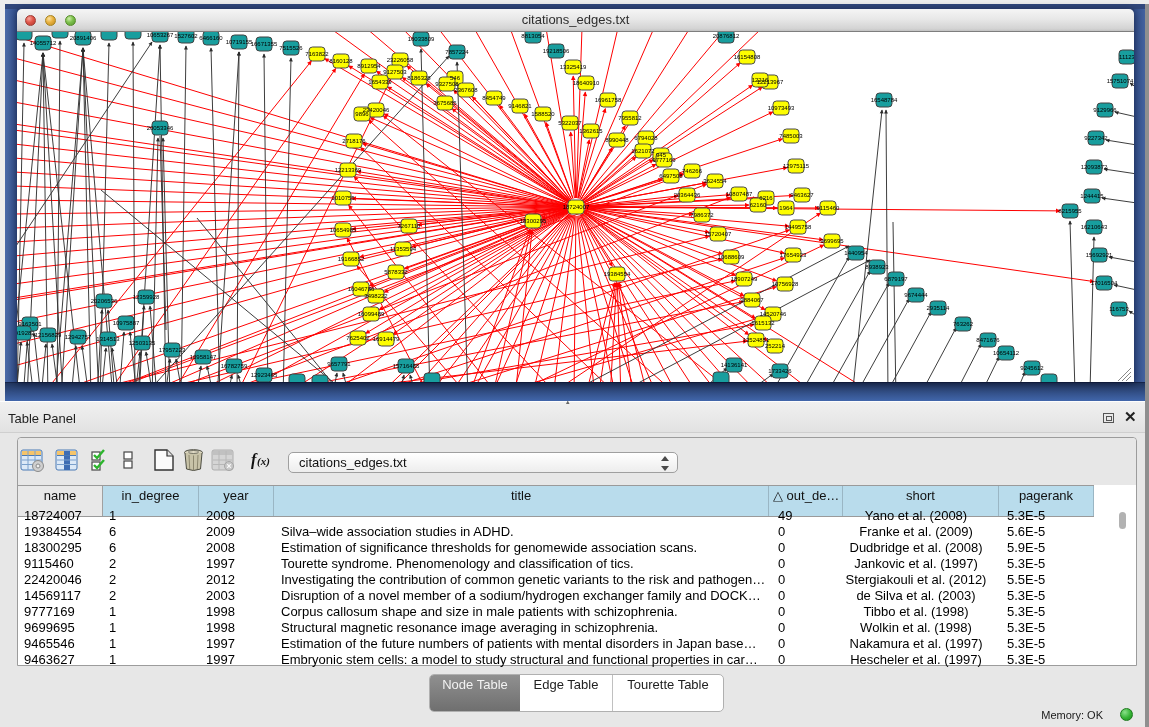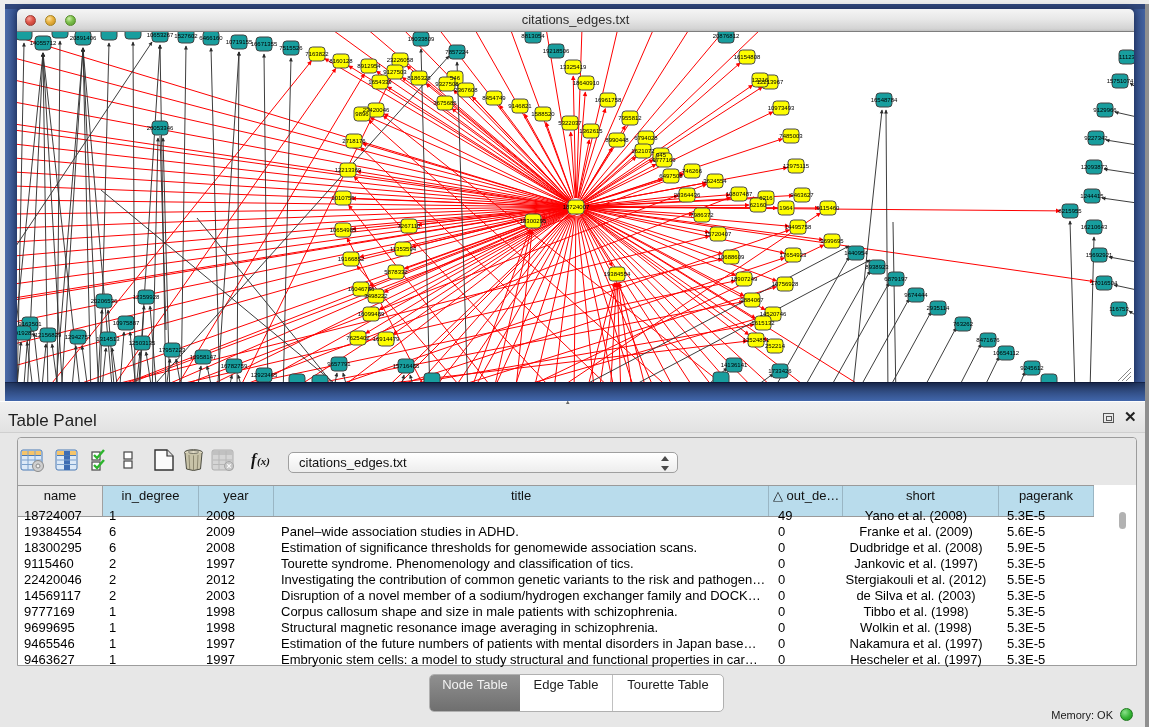--- a/index.html
+++ b/index.html
@@ -22,21 +22,21 @@
 .tl { position:absolute; top:6px; width:11px; height:11px; border-radius:50%; }
 #tl1 { left:8px; background:radial-gradient(circle at 35% 30%, #f7a49b 0%, #e0564a 45%, #b33a30 100%); border:0.5px solid #a03b33;}
 #tl2 { left:28px; background:radial-gradient(circle at 35% 30%, #fbe3a0 0%, #e8b03e 45%, #bd8a22 100%); border:0.5px solid #a8841f;}
 #tl3 { left:48px; background:radial-gradient(circle at 35% 30%, #cdeea8 0%, #7cc04c 45%, #55952e 100%); border:0.5px solid #568c2a;}
 
 #panel { position:absolute; left:0px; top:401px; width:1145px; height:326px;
   background:#e7e7e7; }
 #phead { position:absolute; left:0; top:0; width:100%; height:32px;
   background:linear-gradient(#f0f0f0,#e2e2e2); border-bottom:1px solid #cfcfcf;
   border-top:1px solid #fdfdfd; }
-#phead .t { position:absolute; left:8px; top:9px; font-size:17px; color:#1f1f1f; }
+#phead .t { position:absolute; left:8px; top:9px; font-size:13px; color:#1f1f1f; }
 #phead .float { position:absolute; left:1103px; top:11px; width:11px; height:10px;
   border:1.5px solid #555; }
 #phead .float:before { content:""; position:absolute; left:2px; top:2px; width:4px; height:3px; border:1px solid #555; }
 #phead .x { position:absolute; left:1124px; top:6px; font-size:15px; font-weight:bold; color:#222; }
 #tbox { position:absolute; left:17px; top:36px; width:1120px; height:229px;
   background:#fff; border:1px solid #9c9c9c; border-radius:4px 4px 0 0; }
 #toolrow { position:absolute; left:0; top:0; width:100%; height:47px;
   background:#e7e7e7; border-bottom:0px; border-radius:4px 4px 0 0; }
 #thdr { position:absolute; left:0px; top:47px; width:1076px; height:32px;
   border-top:1px solid #9a9a9a; border-bottom:1px solid #9a9a9a; display:flex; font-size:13px; color:#111; }
@@ -56,21 +56,21 @@
 #vthumb { position:absolute; left:0; top:2px; width:7px; height:17px; background:#b2b2b2; border-radius:3.5px; }
 #tabs { position:absolute; left:429px; top:273px; width:295px; height:38px;
   background:#fff; border:1px solid #b0b0b0; border-radius:5px; display:flex;
   font-size:13px; color:#222; }
 #tabs span { display:block; text-align:center; padding-top:2px; height:100%; }
 #tabs .s1 { width:90px; background:linear-gradient(#909090,#6f6f6f); color:#f2f2f2;
   border-radius:4px 0 0 4px; }
 #tabs .s2 { width:93px; border-right:1px solid #c0c0c0; }
 #tabs .s3 { width:110px; }
 #status { position:absolute; left:0; top:299px; width:1145px; height:27px; }
-#status .m { position:absolute; right:32px; top:9px; font-size:11px; color:#1a1a1a; }
+#status .m { position:absolute; right:42px; top:9px; font-size:11px; color:#1a1a1a; }
 #status .dot { position:absolute; right:12px; top:8px; width:13px; height:13px;
   border-radius:50%; background:radial-gradient(circle at 35% 30%, #8ae08a 0%, #35b335 55%, #1f8c1f 100%);
   border:1px solid #1d7a1d; }
 #splitgrip { position:absolute; left:566px; top:398px; width:14px; height:5px; font-size:7px; color:#666; }
 </style></head>
 <body>
 <div id="desk"></div>
 <div id="deskL"></div>
 <div id="deskR"></div>
 <div id="deskB"></div>
@@ -653,21 +653,21 @@
           <span class="c2">1</span>
           <span class="c3">2008</span>
           <span class="c5">49</span>
           <span class="c6">Yano et al. (2008)</span>
           <span class="c7">5.3E-5</span>
         </div>
 <div class="tr">
           <span class="c1">19384554</span>
           <span class="c2">6</span>
           <span class="c3">2009</span>
-          <span class="c4">Panel–wide association studies in ADHD.</span>
+          <span class="c4">Silva–wide association studies in ADHD.</span>
           <span class="c5">0</span>
           <span class="c6">Franke et al. (2009)</span>
           <span class="c7">5.6E-5</span>
         </div>
 <div class="tr">
           <span class="c1">18300295</span>
           <span class="c2">6</span>
           <span class="c3">2008</span>
           <span class="c4">Estimation of significance thresholds for genomewide association scans.</span>
           <span class="c5">0</span>

